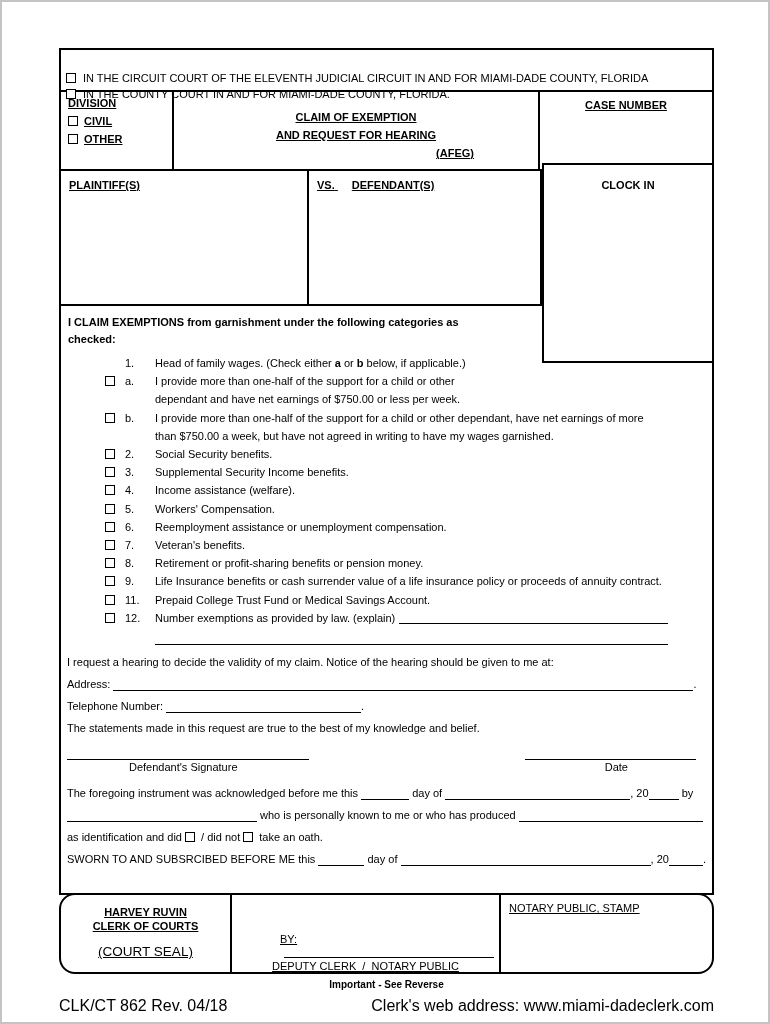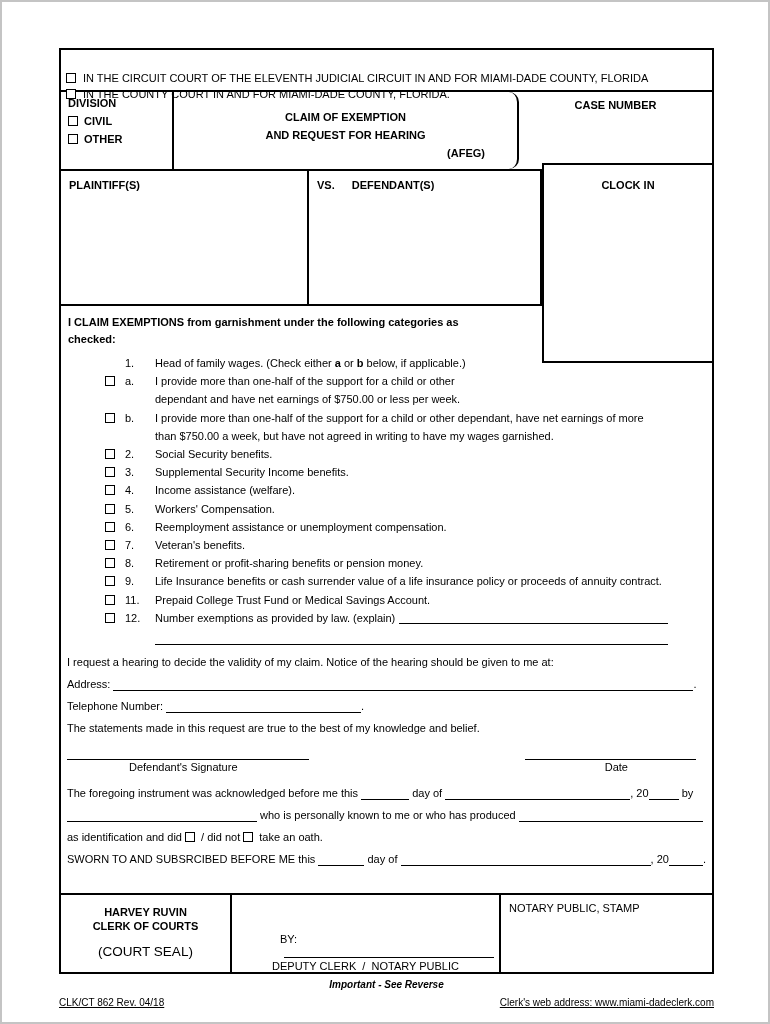--- a/index.html
+++ b/index.html
@@ -14,26 +14,26 @@
   
   .cb { display:inline-block; width:10px; height:10px; border:1.5px solid #000; background:#fff; flex:none; }
   .cbi { display:inline-block; width:10px; height:10px; border:1.5px solid #000; vertical-align:-1px; margin:0 3px; }
 
   
   .row-courts { height:38px; padding:20px 5px; }
   .court-line { display:flex; align-items:center; gap:7px; height:16px; }
 
   
   .row2 { display:flex; height:81px; }
-  .cell { position:relative; }
+  .cell { position:relative;text-decoration:underline; }
   .c-division { width:113px; border-right:2px solid #000; padding:5px 7px; }
   .div-opt { display:flex; align-items:center; gap:6px; margin-top:6px; }
-  .c-title { flex:1; border-right:2px solid #000; text-align:center; padding-top:16px; line-height:18px;border-radius:10px; }
-  .afeg { text-align:right; padding-right:32px; }
-  .c-case { width:193px; text-align:center; padding-top:7px; }
+  .c-title { flex:1; border-right:2px solid #000; text-align:center; padding-top:16px; line-height:18px; }
+  .afeg { text-align:right; padding-right:64px; }
+  .c-case { width:172px; text-align:center; padding-top:7px; }
 
   
   .row3 { display:flex; height:137px; }
   .c-plaintiff { width:248px; border-right:2px solid #000; padding:8px; }
   .c-defendant { flex:1; border-right:2px solid #000; padding:8px; }
   .deflbl { margin-left:14px; }
   .c-empty { width:170px; }
 
   
   .clockin { position:absolute; top:115px; right:0; width:172px; height:200px; border:2px solid #000; background:#fff; text-align:center; padding-top:14px; z-index:5; }
@@ -60,31 +60,31 @@
 
   .sig-row { display:flex; justify-content:space-between; margin-top:8px; padding-right:10px; }
   .sig-line { width:242px; height:13px; }
   .date-line { width:171px; height:13px; }
   .sig-labels { display:flex; justify-content:space-between; line-height:14px; }
   .sig-labels .left { margin-left:62px; }
   .sig-labels .right { margin-right:78px; }
   .notary-first { margin-top:8px; }
 
   
-  .row-bottom { display:flex; height:81px; }
+  .row-bottom { display:flex; height:81px;border-radius:16px; }
   .c-seal { width:171px; border-right:2px solid #000; text-align:center; padding-top:10px; line-height:14px; }
   .seal-text { font-size:13.5px; font-weight:400; margin-top:12px; }
   .c-by { width:269px; border-right:2px solid #000; padding:0 8px; }
   .by-line { margin-top:38px;margin-left:40px; }
   .by-ul { width:210px; margin-left:4px; }
   .deputy { text-align:center; margin-top:2px; white-space:pre; }
   .c-stamp { flex:1; padding:7px 8px; }
 
-  .important { width:655px; margin:5px 0 0 57px; text-align:center; font-size:10px; font-weight:700;font-style:italic; }
-  .footer { width:655px; margin:7px 0 0 57px; display:flex; justify-content:space-between; font-size:10px;text-decoration:underline; }
+  .important { width:655px; margin:5px 0 0 57px; text-align:center; font-size:10px; font-weight:700; }
+  .footer { width:655px; margin:7px 0 0 57px; display:flex; justify-content:space-between; font-size:16px; }
 </style>
 </head>
 <body>
 
 <div class="page">
   <div class="form">
 
     <div class="box row-courts">
       <div class="court-line">
         <span class="cb"></span>

